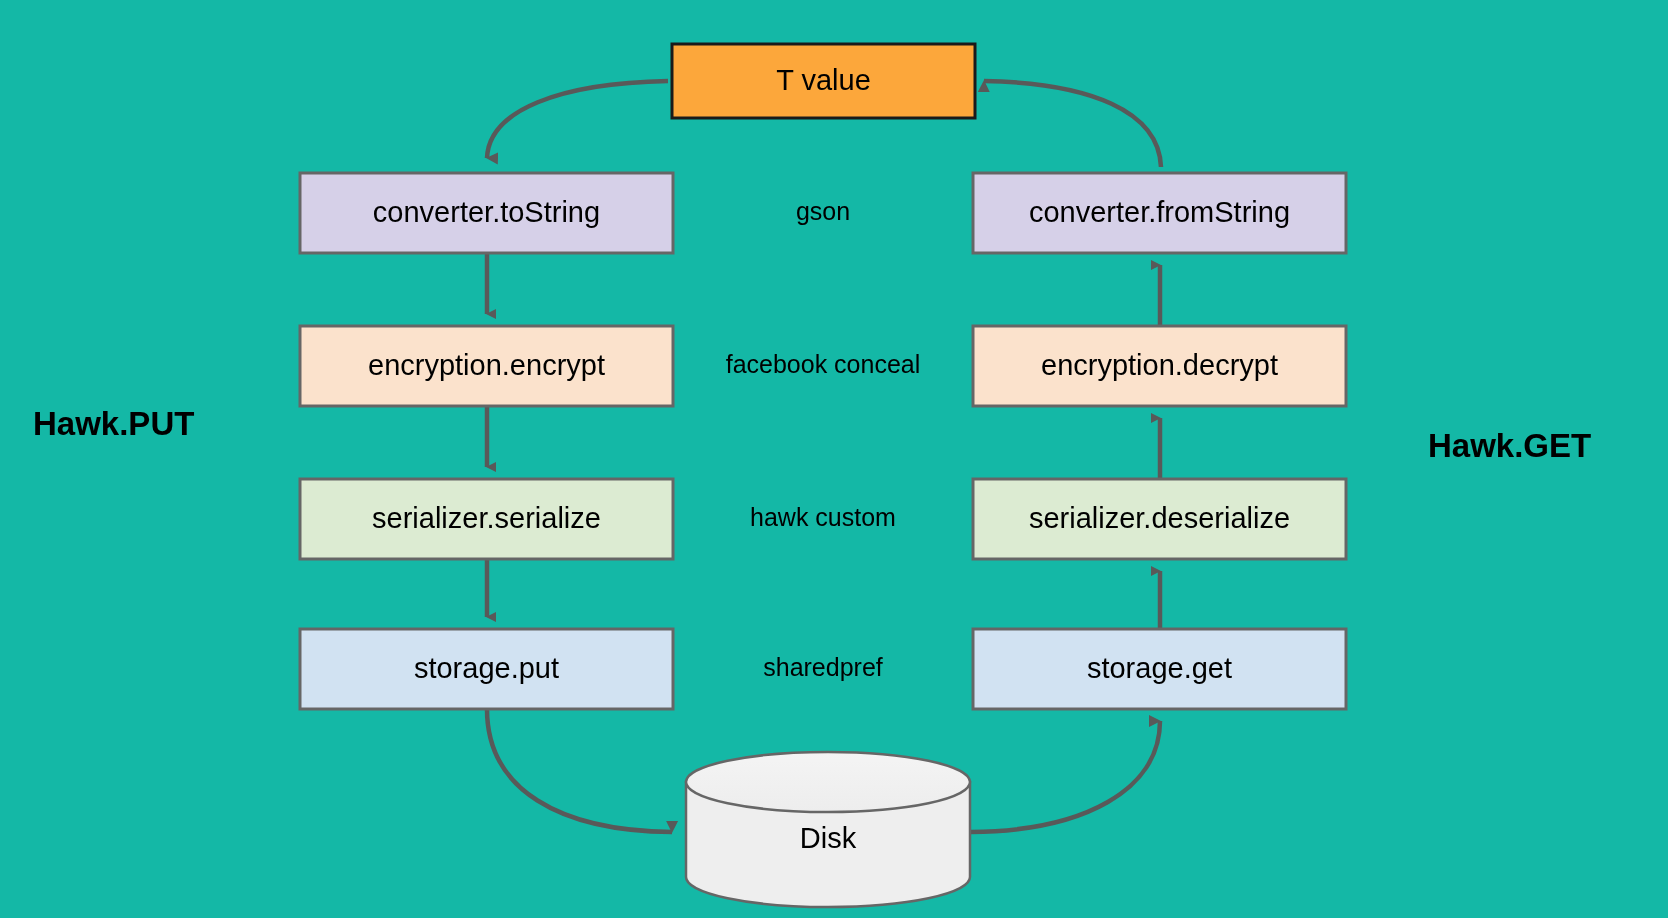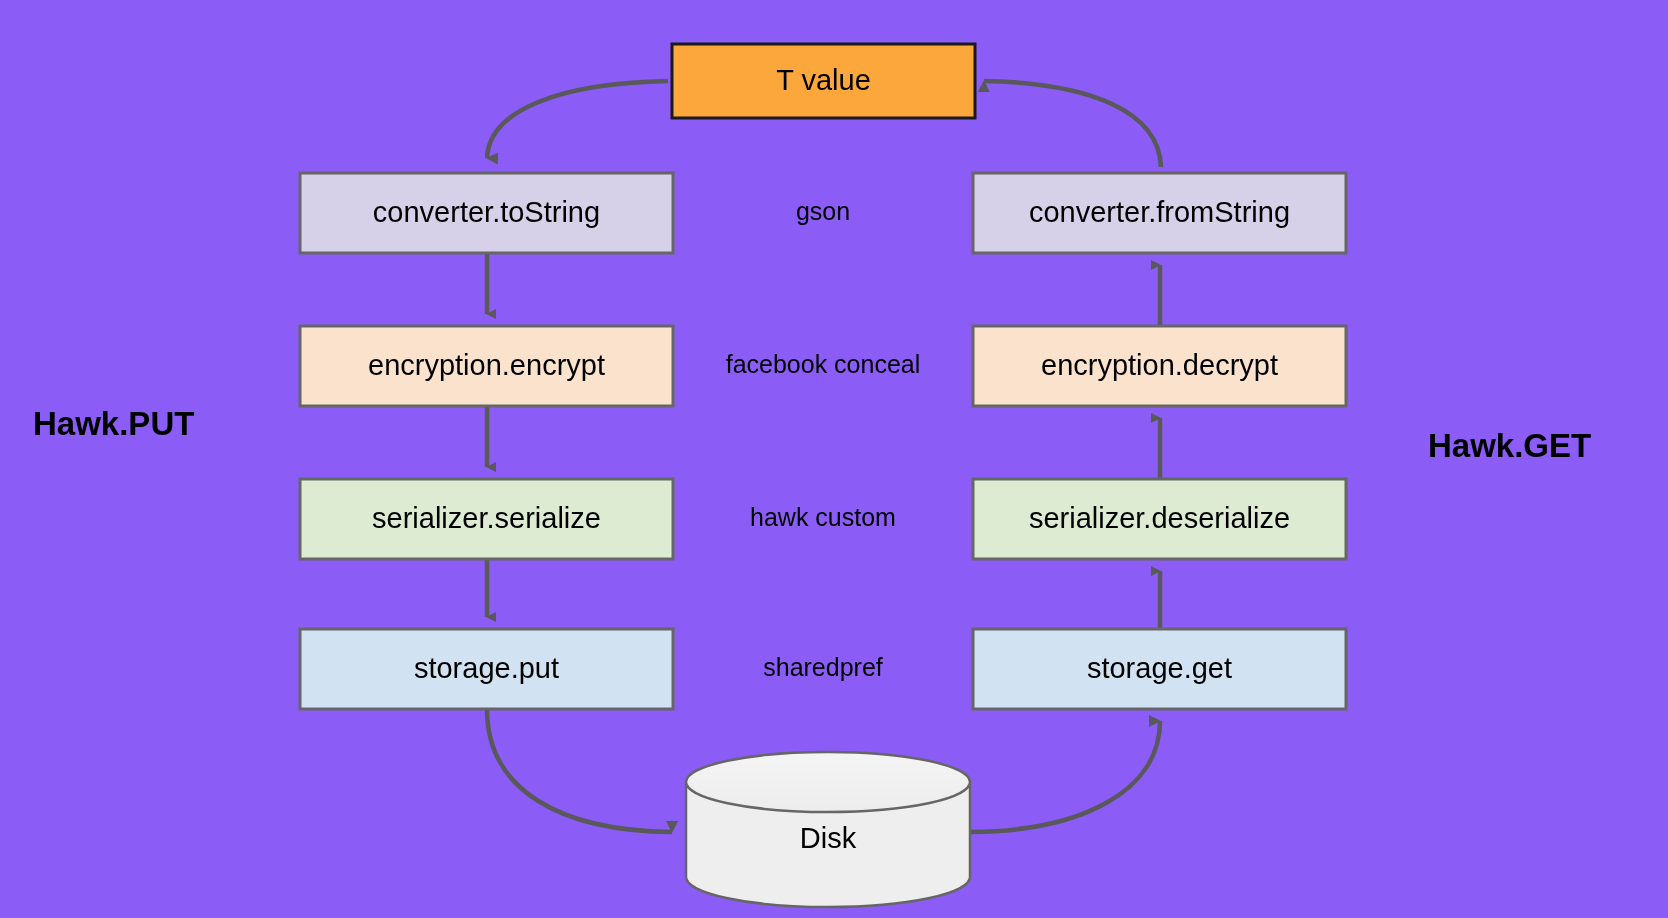--- a/index.html
+++ b/index.html
@@ -10,21 +10,21 @@
   body {
     width: 1668px;
     height: 918px;
     font-family: "Liberation Sans", sans-serif;
     overflow: hidden;
   }
   #diagram-root {
     position: relative;
     width: 1668px;
     height: 918px;
-    background: #8b5cf6;
+    background: #14b8a6;
   }
   svg.diagram {
     position: absolute;
     top: 0;
     left: 0;
     width: 1668px;
     height: 918px;
     display: block;
   }
   .node-label {

